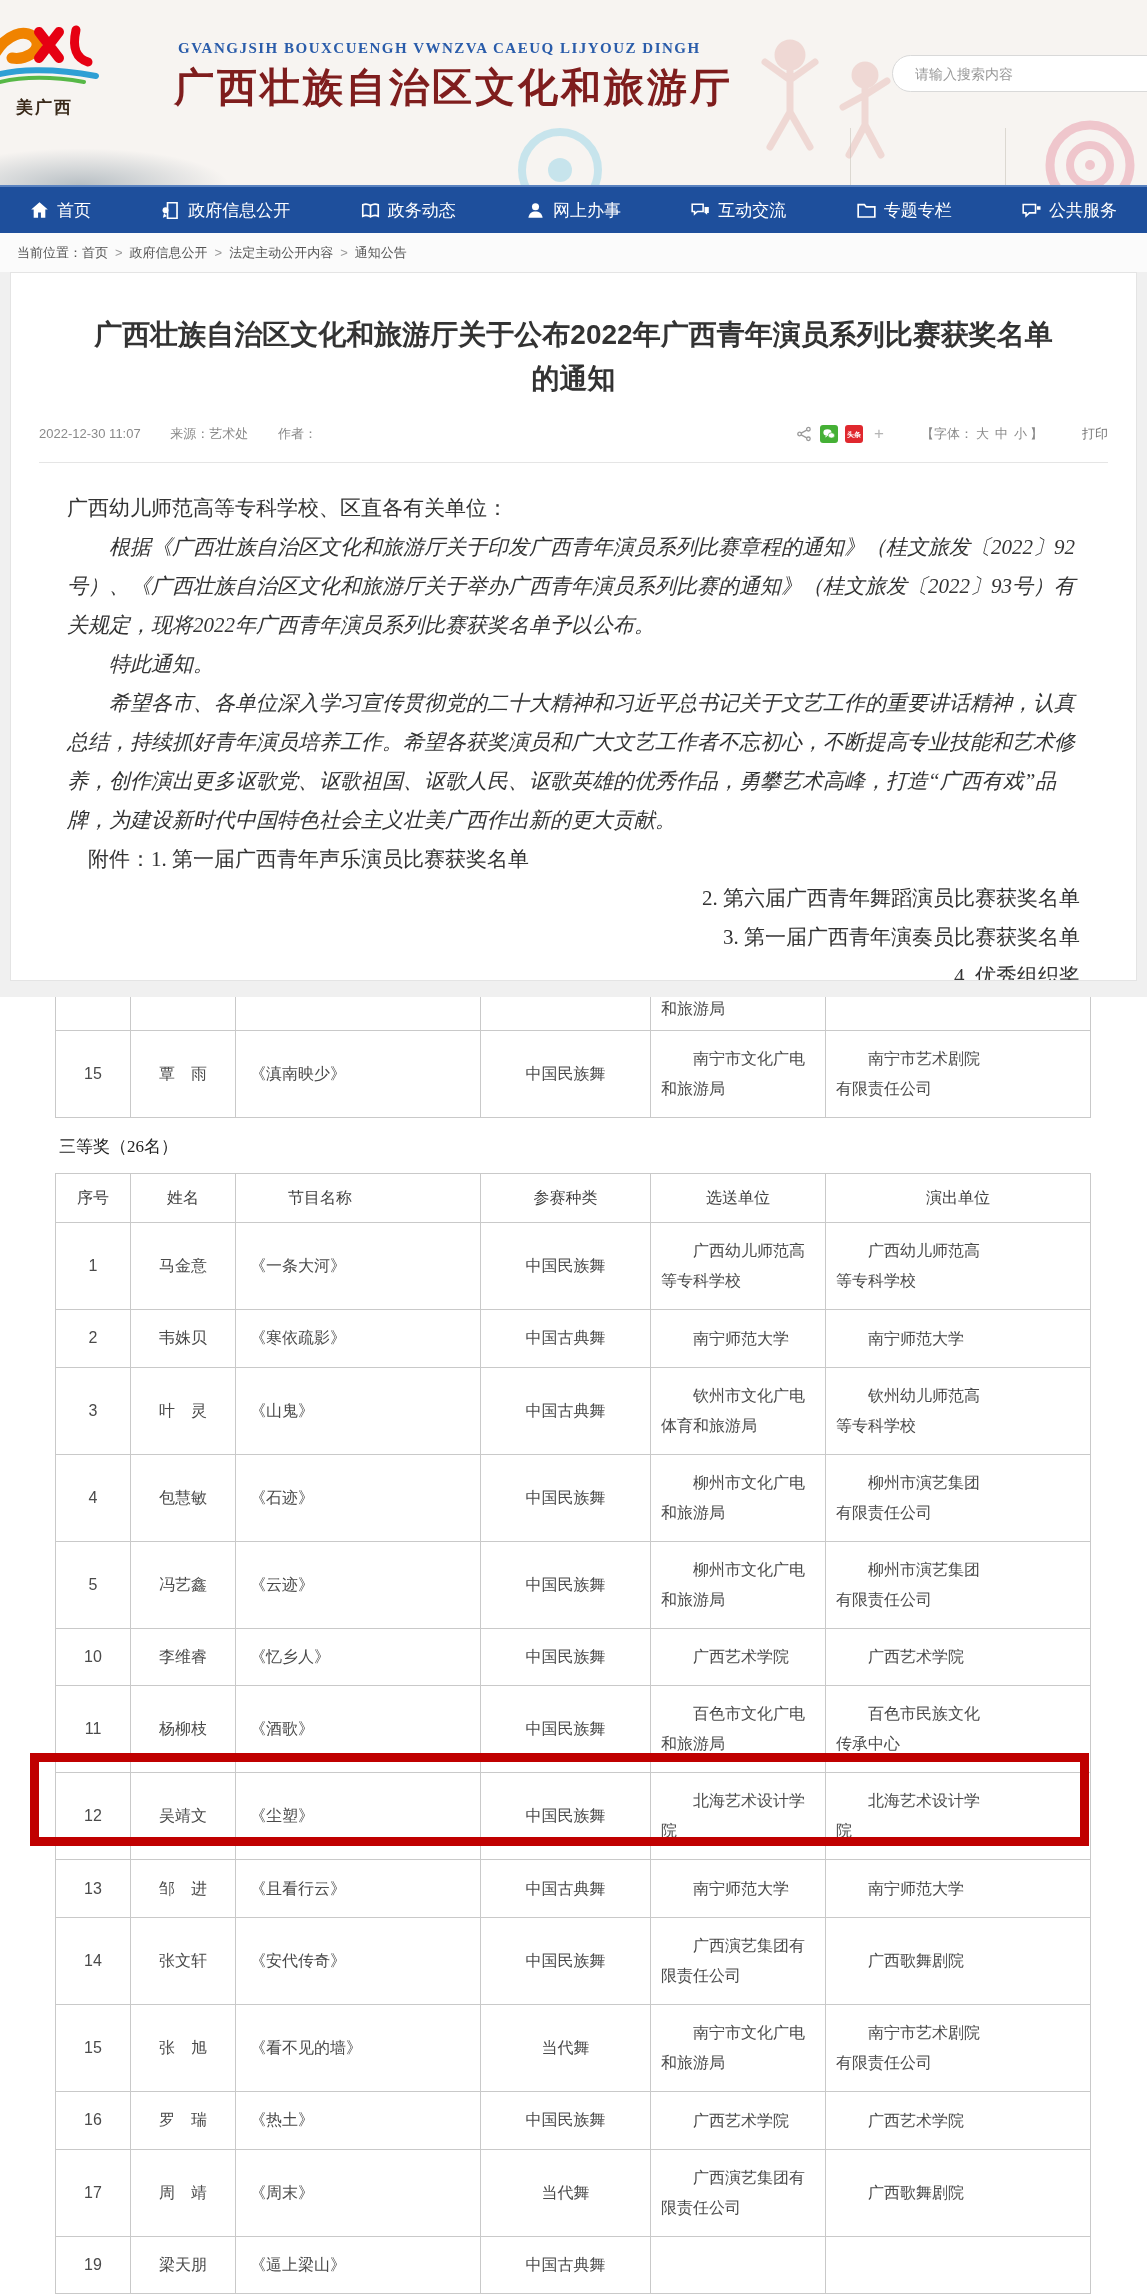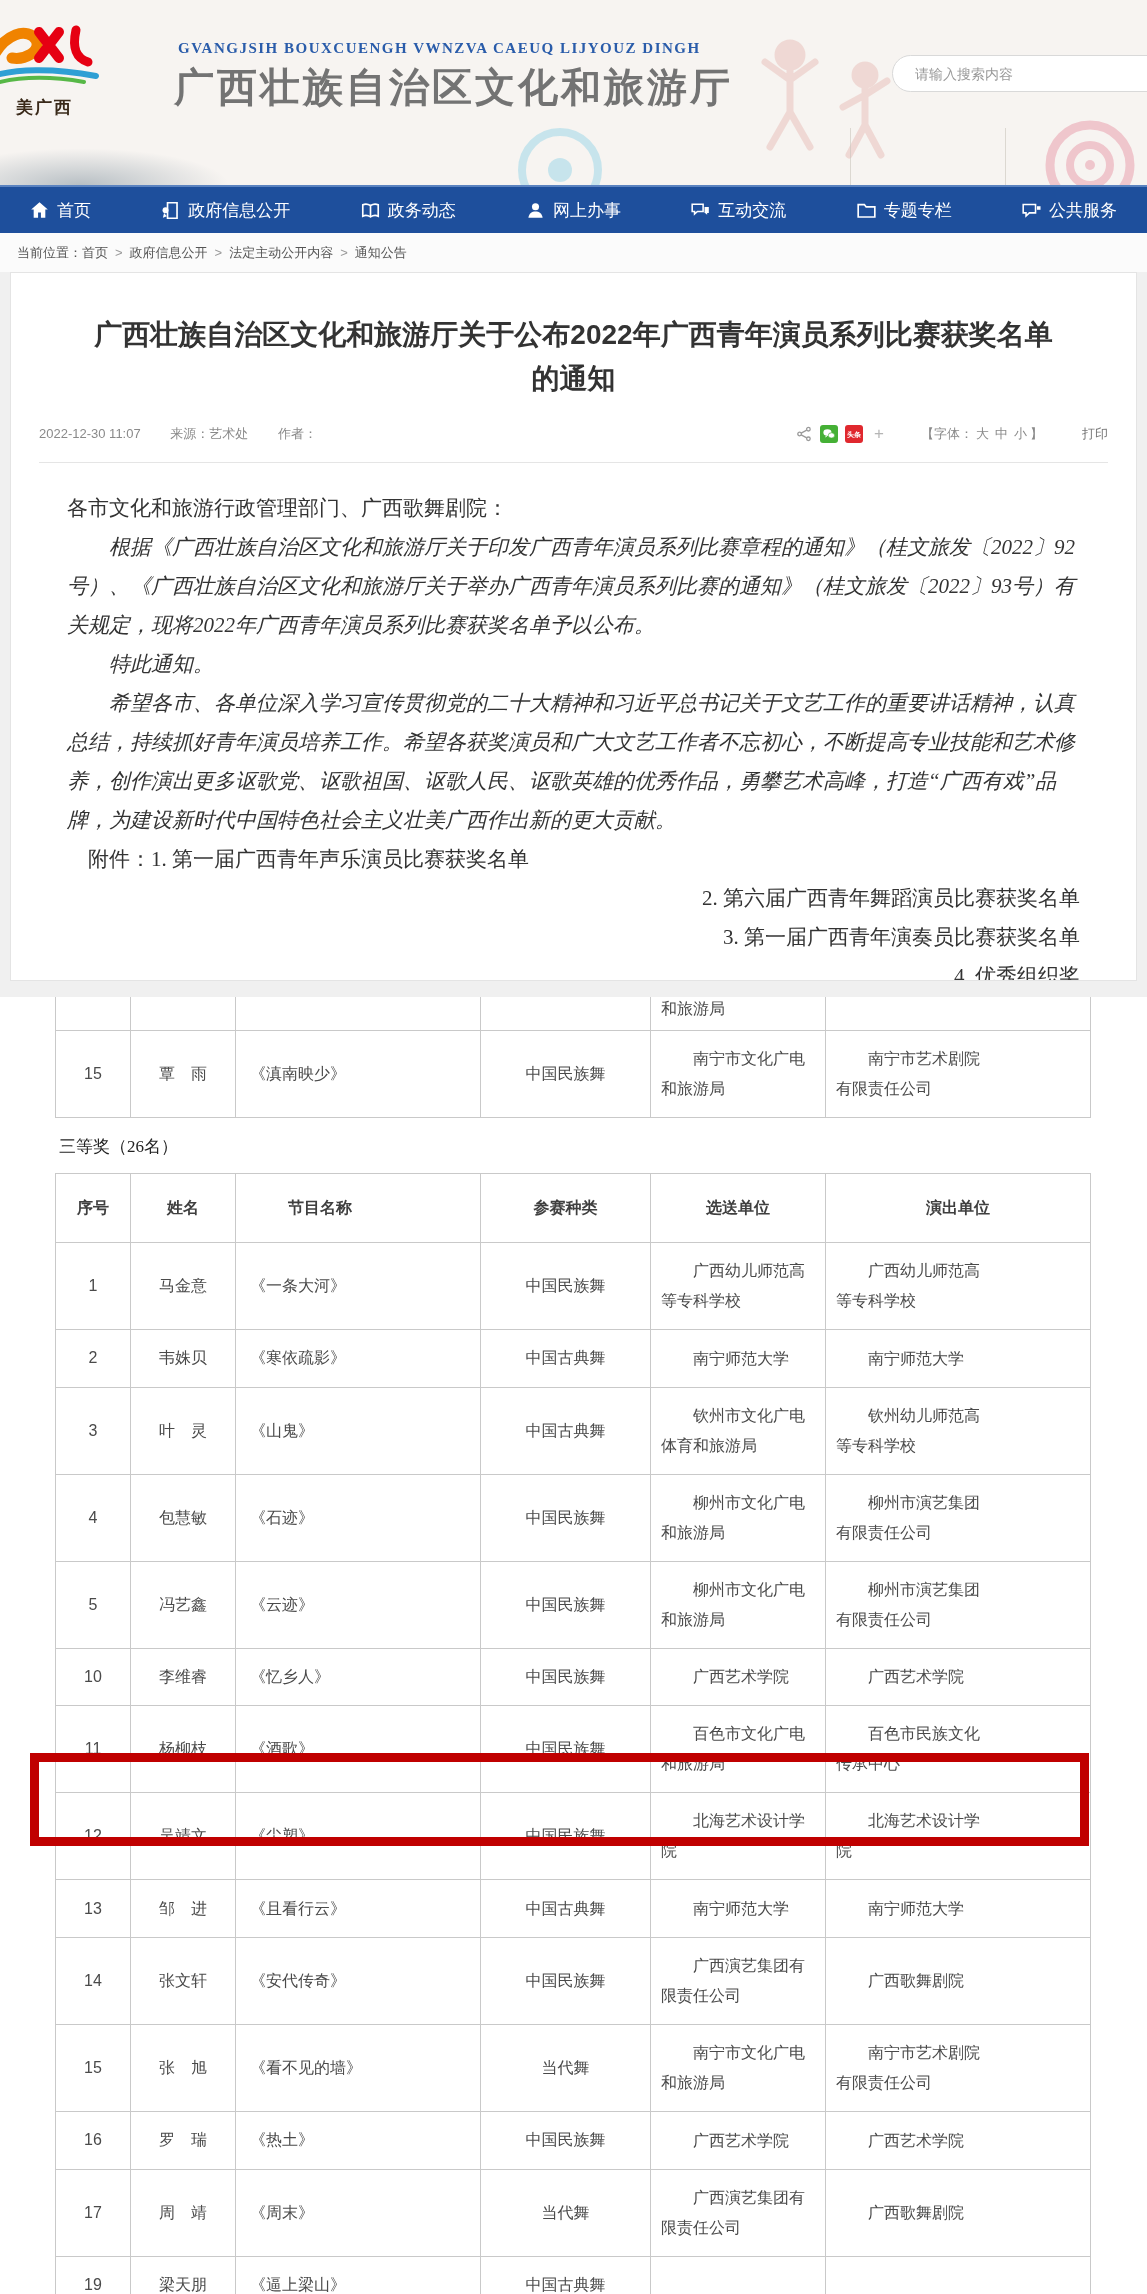--- a/index.html
+++ b/index.html
@@ -10,21 +10,21 @@
   
   .site-header { height:185px; background:#f7f4f1; position:relative; overflow:hidden; }
   .deco { position:absolute; pointer-events:none; }
   .logo { position:absolute; left:-16px; top:20px; }
   .logo-caption { position:absolute; left:16px; top:96px; font-size:17px; font-weight:bold;
                   color:#3a2a1a; font-family:"Liberation Serif","DejaVu Serif",serif; letter-spacing:2px; }
   .site-subtitle { position:absolute; left:178px; top:40px; font-size:15px; font-weight:bold;
                    color:#2a5caa; letter-spacing:1.5px;
                    font-family:"Liberation Serif","DejaVu Serif",serif; }
   .site-title { position:absolute; left:174px; top:60px; font-size:40px; font-weight:bold;
-                color:#737373; letter-spacing:3px; }
+                color:#7f1d1d; letter-spacing:3px; }
   .search-box { position:absolute; right:-30px; top:55px; width:285px; height:37px;
                 background:#fff; border:1px solid #d9d9d9; border-radius:19px;
                 display:flex; align-items:center; padding:0 20px; }
   .search-box input { border:none; outline:none; width:100%; font-size:14px; color:#444;
                       font-family:inherit; background:transparent; }
   .search-box input::placeholder { color:#9a9a9a; }
   .vline { position:absolute; top:128px; width:1px; height:57px; background:#c9c4bd; opacity:.6; }
 
   
   .main-nav { height:48px; background:#1e4f9c; display:flex; align-items:stretch;
@@ -71,21 +71,21 @@
 
   
   .table-section { background:#fff; height:1297px; overflow:hidden; position:relative;
                    padding:0 0 0 55px; }
   table.awards { border-collapse:collapse; width:1035px; table-layout:fixed; }
   .awards col.c0{width:75px} .awards col.c1{width:105px} .awards col.c2{width:245px}
   .awards col.c3{width:170px} .awards col.c4{width:175px} .awards col.c5{width:265px}
   .awards td, .awards th { border:1px solid #c9c9c9; font-size:16px; color:#4a4a4a;
                            padding:13px 10px; line-height:30px; background:#fff;
                            overflow:hidden; }
-  .awards th { font-weight:bold; color:#3f3f3f; padding:19px 10px; text-align:center; }
+  .awards th { font-weight:normal; color:#3f3f3f; padding:9px 10px; text-align:center; }
   .awards th.h-title { text-align:left; padding-left:52px; }
   td.c-no, td.c-name, td.c-cat { text-align:center; }
   td.c-title { text-align:left; padding-left:14px; }
   td.c-sender, td.c-perf { text-align:left; vertical-align:middle; }
   .cellwrap { display:inline-block; text-align:left; text-indent:2em; vertical-align:middle; }
   .w-sender { max-width:150px; } .w-perf { max-width:158px; }
   tr.partial-top td { border-top:none; padding:0 10px 10px; line-height:22px; height:32px;
                       vertical-align:top; }
   .prize-label { font-size:17px; color:#222; margin:17px 0 15px 4px;
                  font-family:"Liberation Serif","DejaVu Serif",serif; }
@@ -242,21 +242,21 @@
           <span class="icon-btn icon-plus">+</span>
         </span>
         <span class="font-widget">
           <span>【字体：</span><span class="font-size-opt">大</span><span class="font-size-opt">中</span><span class="font-size-opt">小</span><span>】</span>
         </span>
         <span class="print-btn">打印</span>
       </div>
     </div>
 
     <div class="article-body">
-      <p>各市文化和旅游行政管理部门、广西歌舞剧院：</p>
+      <p>广西幼儿师范高等专科学校、区直各有关单位：</p>
       <p class="p-indent">根据《广西壮族自治区文化和旅游厅关于印发广西青年演员系列比赛章程的通知》（桂文旅发〔2022〕92号）、《广西壮族自治区文化和旅游厅关于举办广西青年演员系列比赛的通知》（桂文旅发〔2022〕93号）有关规定，现将2022年广西青年演员系列比赛获奖名单予以公布。</p>
       <p class="p-indent">特此通知。</p>
       <p class="p-indent">希望各市、各单位深入学习宣传贯彻党的二十大精神和习近平总书记关于文艺工作的重要讲话精神，认真总结，持续抓好青年演员培养工作。希望各获奖演员和广大文艺工作者不忘初心，不断提高专业技能和艺术修养，创作演出更多讴歌党、讴歌祖国、讴歌人民、讴歌英雄的优秀作品，勇攀艺术高峰，打造“广西有戏”品牌，为建设新时代中国特色社会主义壮美广西作出新的更大贡献。</p>
       <p class="attach-first">附件：1. 第一届广西青年声乐演员比赛获奖名单</p>
       <p class="attach-item">2. 第六届广西青年舞蹈演员比赛获奖名单</p>
       <p class="attach-item">3. 第一届广西青年演奏员比赛获奖名单</p>
       <p class="attach-item">4. 优秀组织奖</p>
     </div>
   </div>
 

